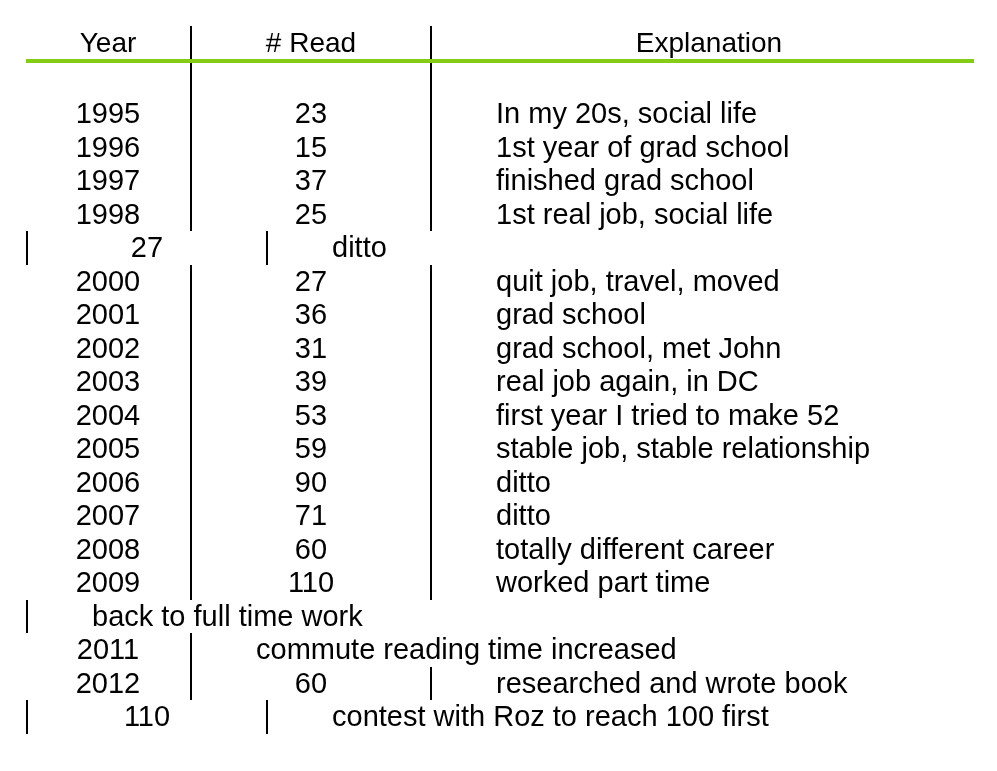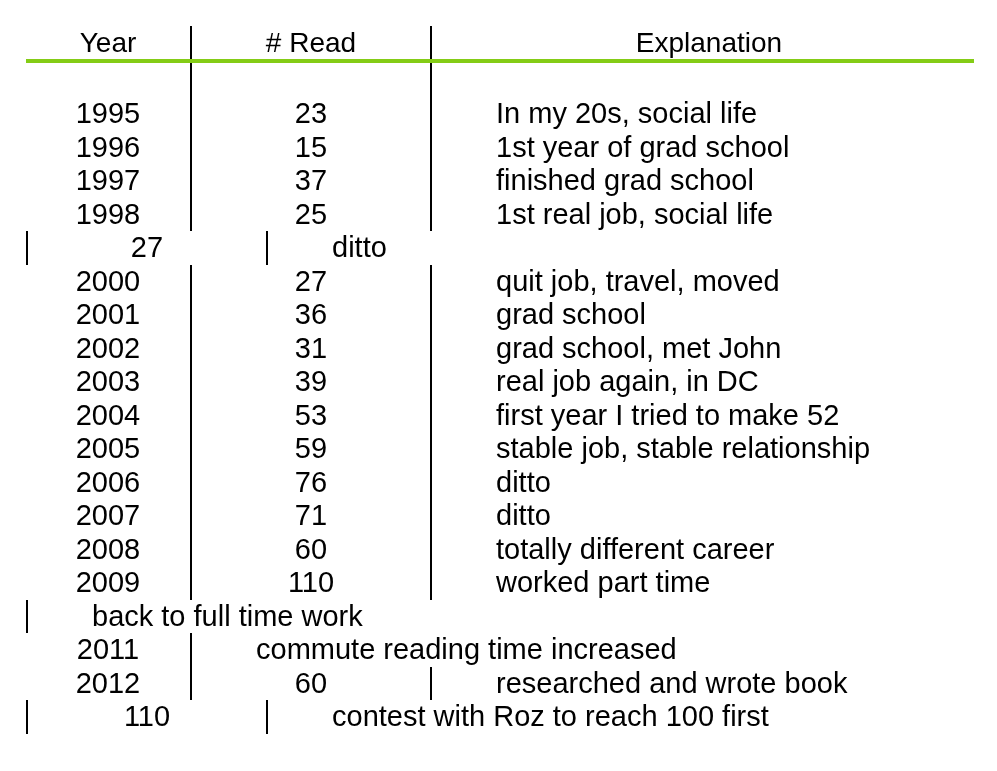--- a/index.html
+++ b/index.html
@@ -130,21 +130,21 @@
         <div class="cell c-read">53</div>
         <div class="cell c-expl">first year I tried to make 52</div>
       </div>
       <div class="row data">
         <div class="cell c-year">2005</div>
         <div class="cell c-read">59</div>
         <div class="cell c-expl">stable job, stable relationship</div>
       </div>
       <div class="row data">
         <div class="cell c-year">2006</div>
-        <div class="cell c-read">76</div>
+        <div class="cell c-read">90</div>
         <div class="cell c-expl">ditto</div>
       </div>
       <div class="row data">
         <div class="cell c-year">2007</div>
         <div class="cell c-read">71</div>
         <div class="cell c-expl">ditto</div>
       </div>
       <div class="row data">
         <div class="cell c-year">2008</div>
         <div class="cell c-read">60</div>

